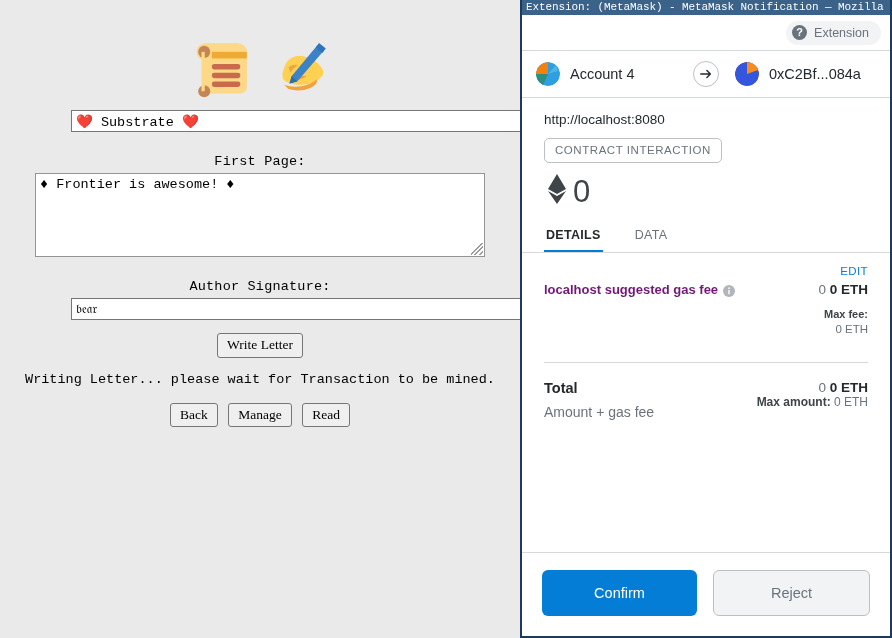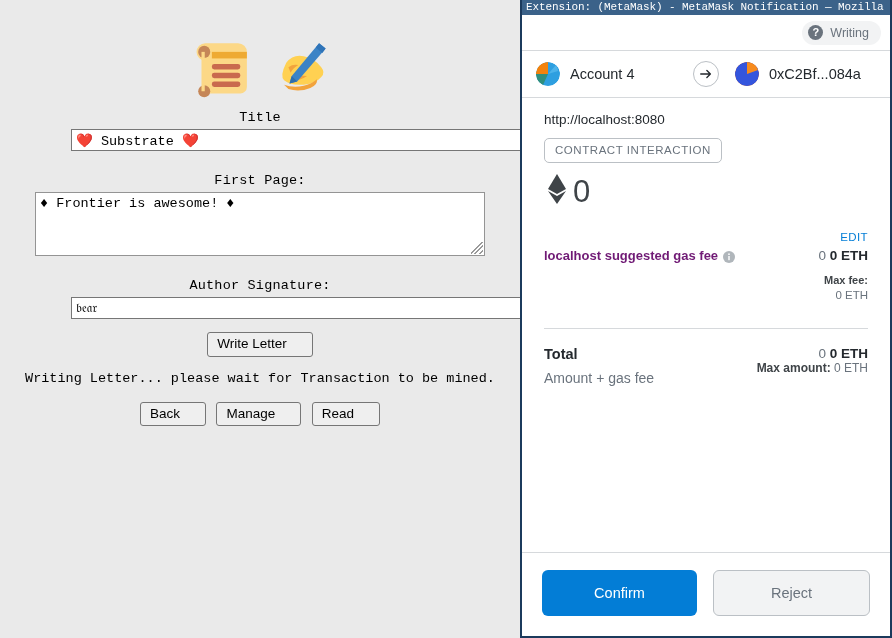--- a/index.html
+++ b/index.html
@@ -49,21 +49,21 @@
     border-radius: 0;
     outline: none;
   }
   .text-input.signature {
     font-family: "DejaVu Sans", sans-serif;
     font-size: 13px;
   }
   .text-area {
     display: block;
     width: 450px;
-    height: 64px;
+    height: 84px;
     padding: 3px 4px;
     border: 1px solid #949494;
     background: #ffffff;
     font-family: "Liberation Mono", monospace;
     font-size: 13.5px;
     color: #000;
     resize: none;
     overflow: hidden;
     outline: none;
     border-radius: 0;
@@ -77,27 +77,27 @@
       linear-gradient(135deg, transparent 0 62%, #9a9a9a 62% 70%, transparent 70% 100%),
       linear-gradient(135deg, transparent 0 80%, #9a9a9a 80% 88%, transparent 88% 100%);
     pointer-events: none;
   }
   .spacer-22 { height: 22px; }
   .spacer-12 { height: 13px; }
 
   .btn-row { text-align: center; }
   .plain-btn {
     display: inline-block;
-    font-family: Liberation Sans, sans-serif;
+    font-family: Liberation Serif, serif;
     font-size: 13.5px;
     color: #000;
     background: #efefef;
     border: 1px solid #767676;
     border-radius: 3px;
-    padding: 3px 25px 4px 9px;
+    padding: 3px 9px 4px 9px;
     margin: 0 3px;
     cursor: pointer;
     line-height: 1.15;
   }
   .status-line {
     text-align: center;
     font-family: "Liberation Mono", monospace;
     font-size: 13.5px;
     color: #000;
     margin-top: 14px;
@@ -338,21 +338,20 @@
         <path d="M24 30 q6 -8 16 -6 q10 2 16 10 q4 5 0 9 q-5 6 -16 7 q-12 1 -18 -4 q-4 -4 2 -16z" fill="#ffd152"></path>
         <path d="M26 34 q4 -3 9 -2 q-5 3 -7 7z" fill="#f2a33c"></path>
         <path d="M30 44 q6 -3 13 -2 q-6 4 -14 5z" fill="#f2a33c"></path>
         <path d="M22 50 q8 3 18 1 q8 -2 12 -6 q1 5 -6 8 q-10 4 -20 1z" fill="#f2a33c"></path>
         <path d="M54 12 l6 5 l-26 30 l-7 2 l2 -7z" fill="#3b83c6"></path>
         <path d="M29 42 l-2 7 l7 -2z" fill="#2d6fae"></path>
         <path d="M54 12 l6 5 l-3 4 l-6 -5z" fill="#2f74b8"></path>
       </svg>
     </div>
 
-    <div class="form-label">Title</div>
     <div class="field-wrap">
       <input class="text-input" type="text" value="❤️ Substrate ❤️" style="">
     </div>
 
     <div class="spacer-22"></div>
 
     <div class="form-label">First Page:</div>
     <div class="ta-holder">
       <textarea class="text-area" style="">♦ Frontier is awesome! ♦</textarea>
       <span class="resize-grip"></span>
@@ -382,21 +381,21 @@
 
   <div id="mm-window">
 
     <div class="mm-titlebar">Extension: (MetaMask) - MetaMask Notification — Mozilla Fi…</div>
 
     <div class="mm-body">
 
       <div class="mm-network-row">
         <div class="network-pill">
           <span class="net-dot">?</span>
-          <span class="net-label">Writing</span>
+          <span class="net-label">Extension</span>
         </div>
       </div>
 
       <div class="mm-account-row">
         <div class="acct-left">
           <span class="jazz">
             <svg width="24" height="24" viewBox="0 0 24 24">
               <circle cx="12" cy="12" r="12" fill="#2e9fe0"></circle>
               <path d="M0 12 a12 12 0 0 1 12 -12 l0 12z" fill="#f2820d"></path>
               <path d="M12 12 l-12 0 a12 12 0 0 0 7 11z" fill="#2f8f7e"></path>
@@ -431,20 +430,24 @@
           <span class="eth-mark">
             <svg width="22" height="32" viewBox="0 0 22 32">
               <path d="M11 1 L20 16 L11 21 L2 16 Z" fill="#3f4448"></path>
               <path d="M2 18 L11 23 L20 18 L11 31 Z" fill="#3f4448"></path>
             </svg>
           </span>
           <span class="amount-val">0</span>
         </div>
       </div>
 
+      <div class="mm-tabs">
+        <div class="mm-tab active">DETAILS</div>
+        <div class="mm-tab">DATA</div>
+      </div>
 
       <div class="mm-details">
         <div class="edit-link">EDIT</div>
 
         <div class="gas-row">
           <div class="gas-label">
             <span>localhost suggested gas fee</span>
             <span class="info-icon">
               <svg width="12" height="12" viewBox="0 0 12 12">
                 <circle cx="6" cy="6" r="6" fill="#b0b6bb"></circle>

